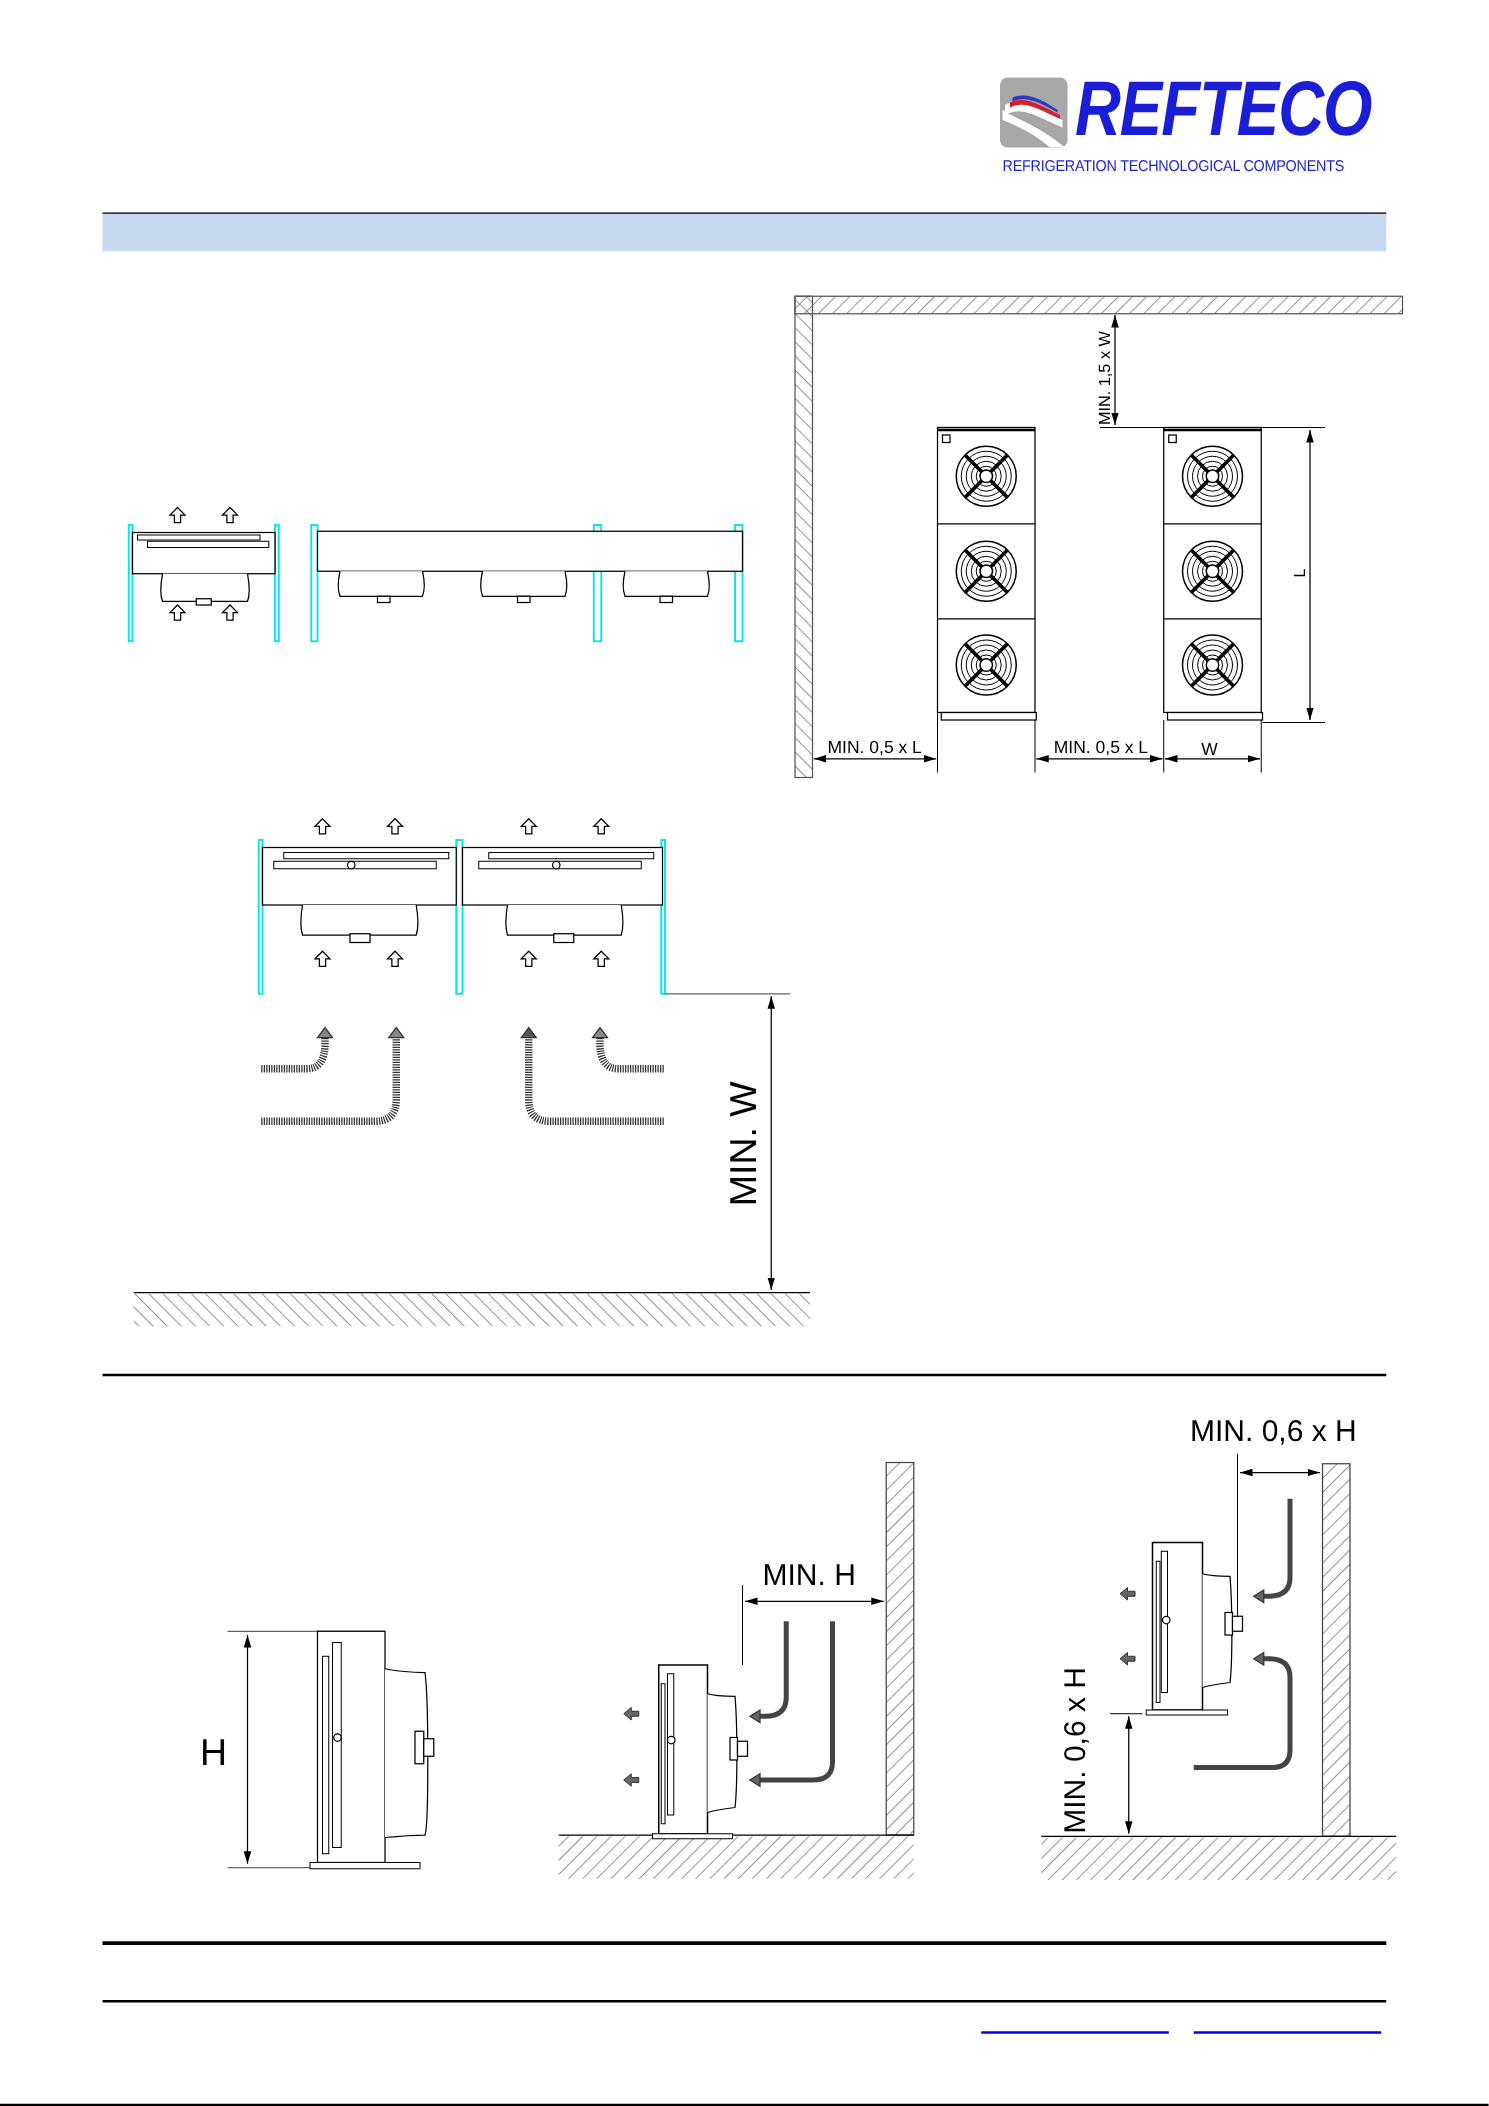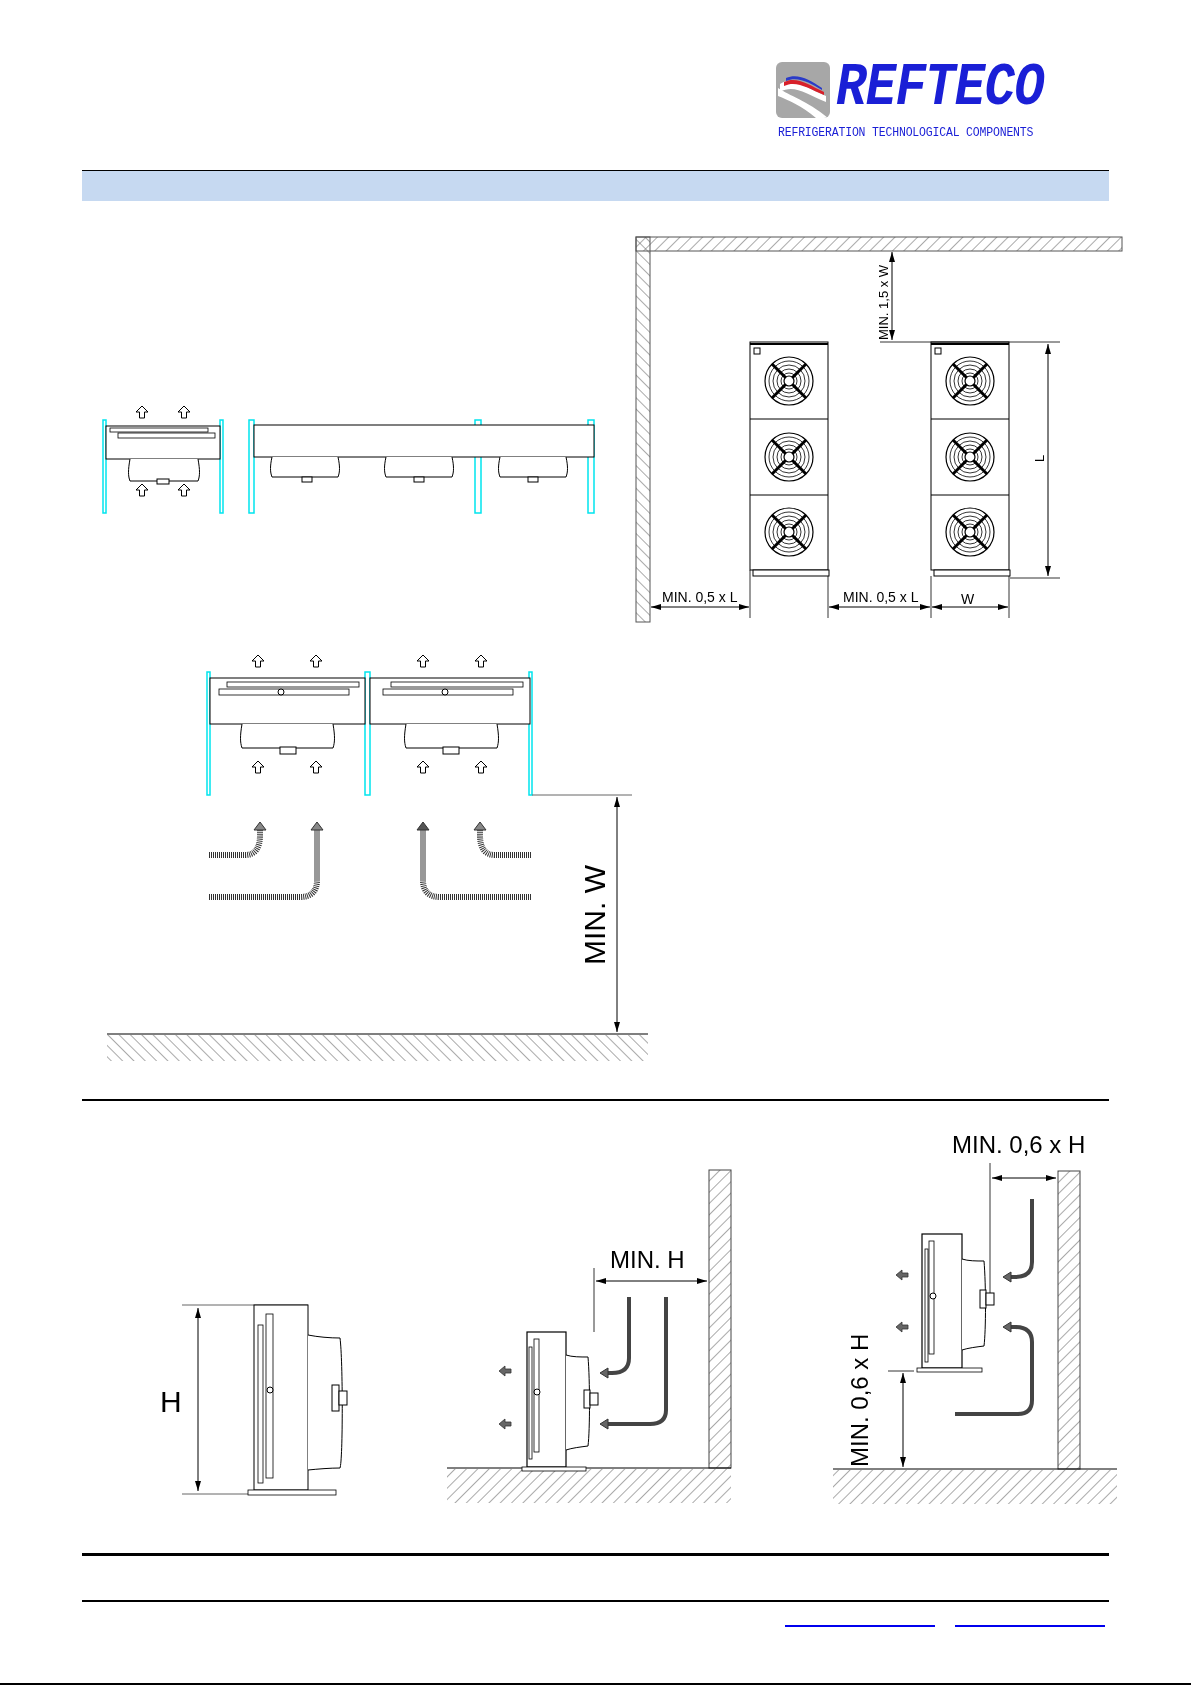--- a/index.html
+++ b/index.html
@@ -1,18 +1,18 @@
 <!DOCTYPE html>
 <html><head>
 <meta charset="utf-8">
 <style>
   html,body{margin:0;padding:0;background:#fff;}
   body{width:1191px;height:1685px;position:relative;overflow:hidden;font-family:"Liberation Sans",sans-serif;color:#000;}
   .abs{position:absolute;}
-  #logo{left:776px;top:60px;width:276px;height:84px;font-family:Liberation Mono, monospace;}
+  #logo{left:800px;top:60px;width:276px;height:84px;}
   #logo-badge{left:0;top:2px;width:54px;height:56px;background:#a7a7a7;border-radius:6px;overflow:hidden;}
   #logo-word{left:60px;top:-6px;font-size:62px;font-weight:bold;font-style:italic;color:#1a1fd6;letter-spacing:-1px;transform:scaleX(0.82);transform-origin:left top;line-height:68px;white-space:nowrap;}
   #logo-tag{left:2px;top:66px;font-size:12.5px;color:#1a1fd6;white-space:nowrap;letter-spacing:-0.2px;transform:scaleX(0.92);transform-origin:left top;}
   #section-band{left:82px;top:170px;width:1027px;height:30px;background:#c6d9f1;border-top:1.5px solid #000;}
   .hr{left:82px;width:1027px;background:#000;}
   #drawing{left:0;top:0;width:1191px;height:1685px;}
   .link-line{height:1.5px;background:#0000ee;}
   #page-bottom-rule{left:0;top:1683px;width:1191px;height:2px;background:#000;}
 </style>
 </head>

